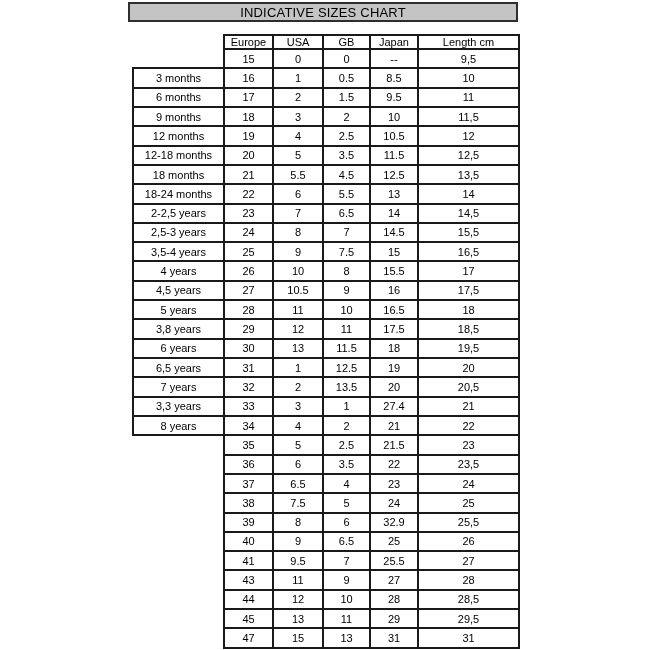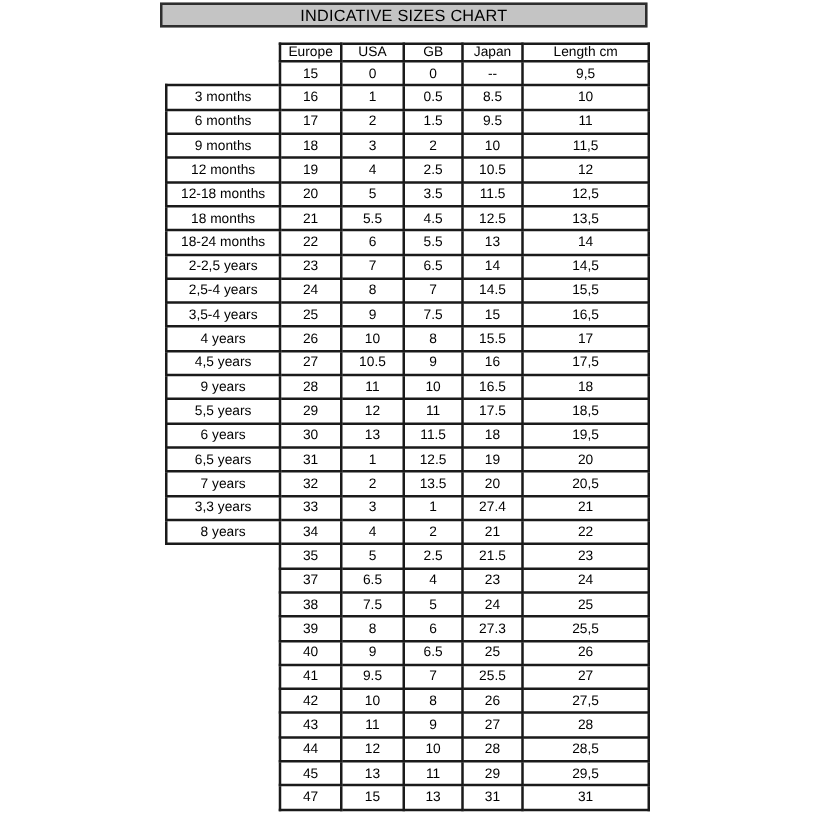--- a/index.html
+++ b/index.html
@@ -150,21 +150,21 @@
     </tr>
         <tr>
       <td>2-2,5 years</td>
       <td>23</td>
       <td>7</td>
       <td>6.5</td>
       <td>14</td>
       <td>14,5</td>
     </tr>
         <tr>
-      <td>2,5-4 years</td>
+      <td>2,5-3 years</td>
       <td>24</td>
       <td>8</td>
       <td>7</td>
       <td>14.5</td>
       <td>15,5</td>
     </tr>
         <tr>
       <td>3,5-4 years</td>
       <td>25</td>
       <td>9</td>
@@ -182,29 +182,29 @@
     </tr>
         <tr>
       <td>4,5 years</td>
       <td>27</td>
       <td>10.5</td>
       <td>9</td>
       <td>16</td>
       <td>17,5</td>
     </tr>
         <tr>
-      <td>9 years</td>
+      <td>5 years</td>
       <td>28</td>
       <td>11</td>
       <td>10</td>
       <td>16.5</td>
       <td>18</td>
     </tr>
         <tr>
-      <td>5,5 years</td>
+      <td>3,8 years</td>
       <td>29</td>
       <td>12</td>
       <td>11</td>
       <td>17.5</td>
       <td>18,5</td>
     </tr>
         <tr>
       <td>6 years</td>
       <td>30</td>
       <td>13</td>
@@ -247,68 +247,68 @@
         <tr>
       <td class="no-cell"></td>
       <td>35</td>
       <td>5</td>
       <td>2.5</td>
       <td>21.5</td>
       <td>23</td>
     </tr>
         <tr>
       <td class="no-cell"></td>
+      <td>36</td>
+      <td>6</td>
+      <td>3.5</td>
+      <td>22</td>
+      <td>23,5</td>
+    </tr>
+        <tr>
+      <td class="no-cell"></td>
       <td>37</td>
       <td>6.5</td>
       <td>4</td>
       <td>23</td>
       <td>24</td>
     </tr>
         <tr>
       <td class="no-cell"></td>
       <td>38</td>
       <td>7.5</td>
       <td>5</td>
       <td>24</td>
       <td>25</td>
     </tr>
         <tr>
       <td class="no-cell"></td>
       <td>39</td>
       <td>8</td>
       <td>6</td>
-      <td>27.3</td>
+      <td>32.9</td>
       <td>25,5</td>
     </tr>
         <tr>
       <td class="no-cell"></td>
       <td>40</td>
       <td>9</td>
       <td>6.5</td>
       <td>25</td>
       <td>26</td>
     </tr>
         <tr>
       <td class="no-cell"></td>
       <td>41</td>
       <td>9.5</td>
       <td>7</td>
       <td>25.5</td>
       <td>27</td>
     </tr>
         <tr>
       <td class="no-cell"></td>
-      <td>42</td>
-      <td>10</td>
-      <td>8</td>
-      <td>26</td>
-      <td>27,5</td>
-    </tr>
-        <tr>
-      <td class="no-cell"></td>
       <td>43</td>
       <td>11</td>
       <td>9</td>
       <td>27</td>
       <td>28</td>
     </tr>
         <tr>
       <td class="no-cell"></td>
       <td>44</td>
       <td>12</td>

